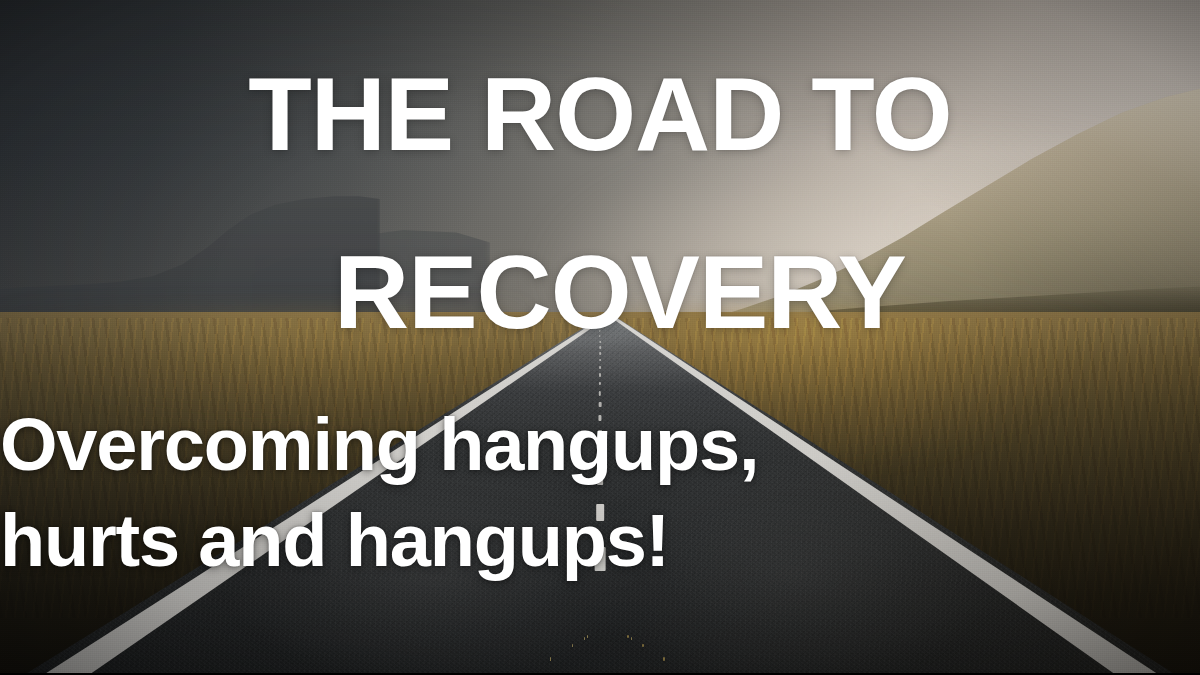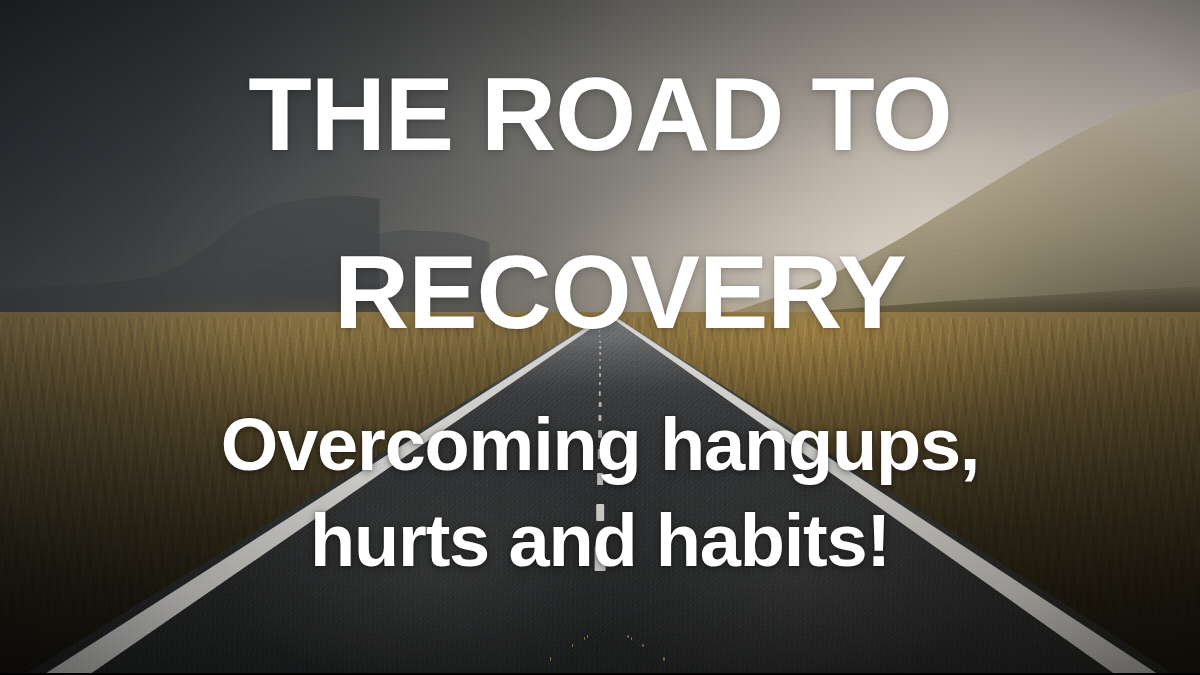--- a/index.html
+++ b/index.html
@@ -260,21 +260,20 @@
   .title-1 { margin-top:66px; }
   .title-2 { margin-top:82px;padding-left:40px; }
 
   .subtitle {
     color:#ffffff;
     font-family:"Liberation Sans", sans-serif;
     font-weight:700;
     font-size:74px;
     line-height:74px;
     letter-spacing:-1.2px;
-    text-align:center;
     width:100%;
     text-shadow:0 2px 9px rgba(0,0,0,.42), 0 0 3px rgba(0,0,0,.32);
   }
   .subtitle-1 { margin-top:68px; }
   .subtitle-2 { margin-top:22px; }
 </style>
 </head>
 <body>
 
 <div id="slide">
@@ -344,16 +343,16 @@
     <div class="noise"></div>
   </div>
 
   <div class="text-layer">
     <div class="title title-1">THE ROAD TO</div>
 
     <div class="title title-2">RECOVERY</div>
 
     <div class="subtitle subtitle-1">Overcoming hangups,</div>
 
-    <div class="subtitle subtitle-2">hurts and habits!</div>
+    <div class="subtitle subtitle-2">hurts and hangups!</div>
   </div>
 
 </div>
 
 </body></html>

